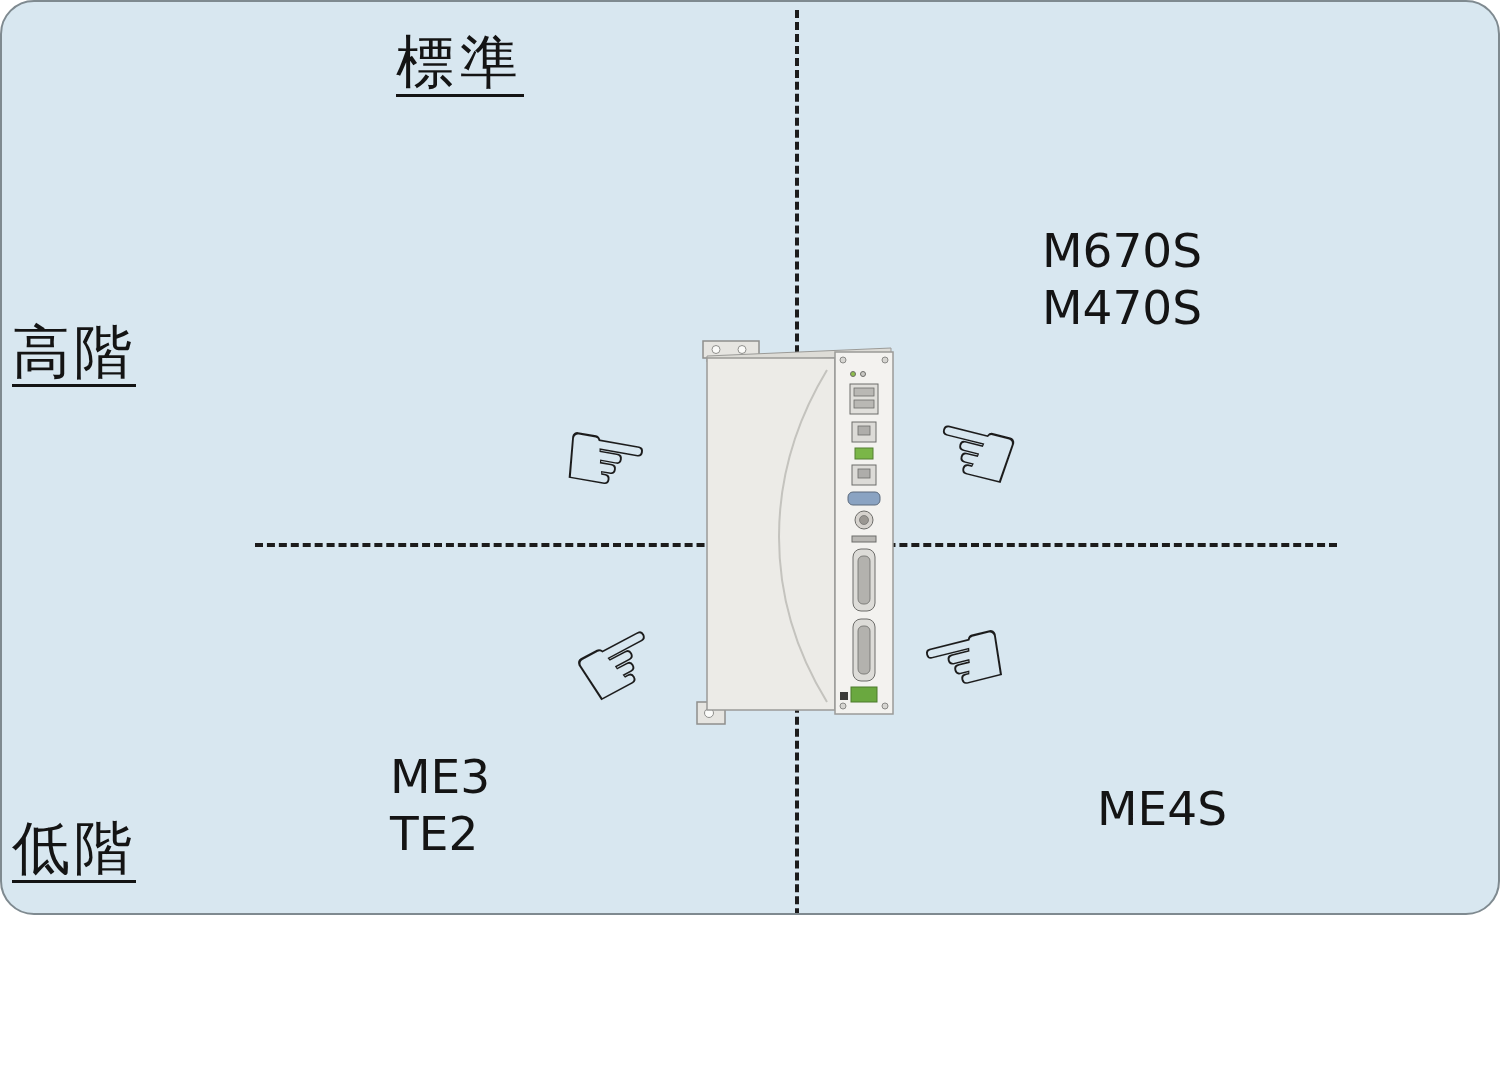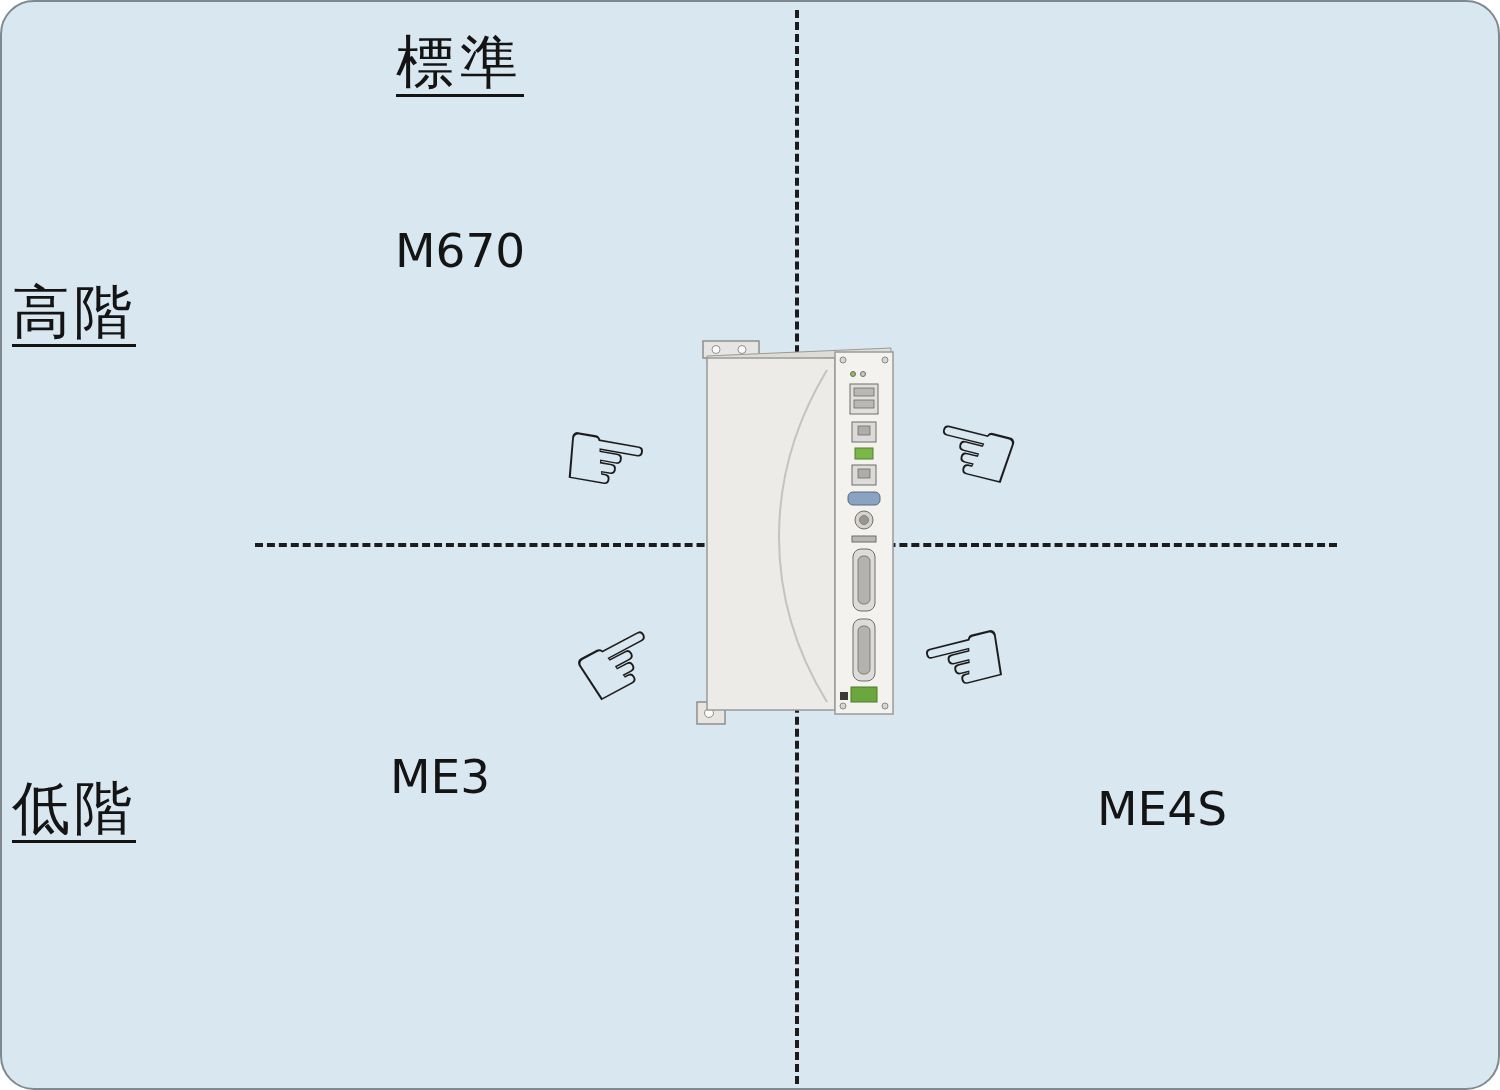--- a/index.html
+++ b/index.html
@@ -1,18 +1,18 @@
 <!DOCTYPE html>
 <html><head>
 <meta charset="utf-8">
 <style>
   html,body{margin:0;padding:0;background:#ffffff;}
   #canvas{
     position:relative;
-    width:1500px;height:1090px;
+    width:1500px;height:915px;
     background:#d8e7f0;
     border:2px solid #7f8a90;
     border-radius:34px;
     box-sizing:border-box;
     overflow:hidden;
     font-family:"DejaVu Sans","Liberation Sans",sans-serif;
     color:#141414;
   }
   .col-header{
     position:absolute;
@@ -28,20 +28,21 @@
   }
   .row-label{
     position:absolute;
     font-size:58px;
     font-weight:500;
     text-decoration:underline;
     text-underline-offset:12px;
     text-decoration-thickness:3px;
     letter-spacing:4px;
     z-index:2;
+    margin-top:40px;
   }
   .models{
     position:absolute;
     font-size:47px;
     font-weight:500;
     line-height:57px;
     z-index:2;
     white-space:nowrap;
   }
   .models.centered{text-align:left;}
@@ -82,26 +83,30 @@
 
   <div class="dashed-v"></div>
   <div class="dashed-h"></div>
 
   <div class="col-header" style="left:308px;top:22px;">標準</div>
 
   <div class="row-label" style="left:10px;top:272px;">高階</div>
   <div class="row-label" style="left:10px;top:768px;">低階</div>
 
   <div class="models" style="left:393px;top:220px;">
-    <div>M670</div>
   </div>
 
+  <div class="models" style="left:1040px;top:220px;">
+    <div>M670S</div>
+    <div>M470S</div>
+  </div>
 
   <div class="models centered" style="left:388px;top:746px;width:130px;">
     <div>ME3</div>
+    <div>TE2</div>
   </div>
 
   <div class="models" style="left:1095px;top:778px;">
     <div>ME4S</div>
   </div>
 
   <span class="hand hand-tl">☞</span>
   <span class="hand hand-tr">☜</span>
   <span class="hand hand-bl">☞</span>
   <span class="hand hand-br">☜</span>

